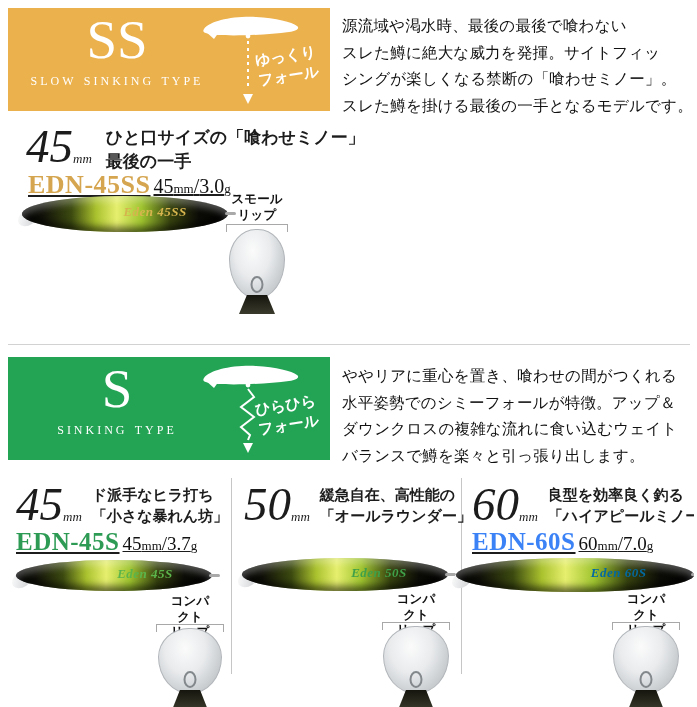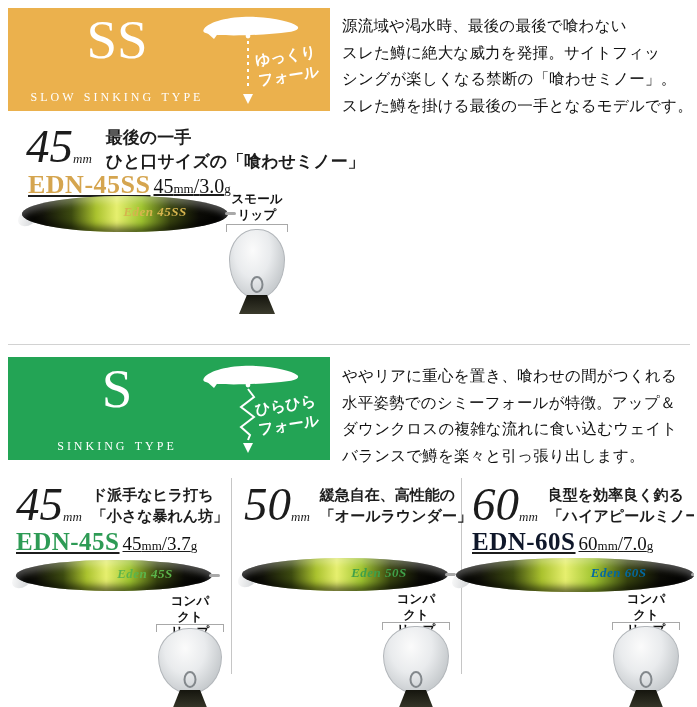--- a/index.html
+++ b/index.html
@@ -6,21 +6,21 @@
   .page{position:relative;width:694px;height:707px;background:#ffffff;overflow:hidden;
         font-family:"Liberation Sans",sans-serif;color:#1c1c1c;}
 
   
   .type-block{position:absolute;left:8px;width:322px;height:103px;}
   #ss-block{top:8px;}
   #s-block{top:357px;}
   .type-title{position:absolute;left:16px;top:2px;width:186px;text-align:center;color:#fff;}
   .type-code{font-family:"Liberation Serif",serif;font-size:55px;line-height:60px;font-weight:400;}
   .type-name{font-family:"Liberation Serif",serif;font-variant:small-caps;text-transform:lowercase;
-             font-size:17px;letter-spacing:3px;margin-top:16px;white-space:nowrap;}
+             font-size:17px;letter-spacing:3px;margin-top:0px;white-space:nowrap;}
   .fall-icon{position:absolute;right:2px;top:6px;width:130px;height:94px;}
   .fall-badge{position:absolute;right:0px;top:38px;width:86px;color:#fff;font-weight:bold;
               font-size:15px;line-height:1.3;white-space:pre-line;text-align:center;
               transform:rotate(-9deg);}
 
   
   .desc{position:absolute;left:342px;width:352px;font-family:Liberation Mono, monospace;
         font-size:15.5px;line-height:1.72;white-space:pre-line;letter-spacing:0.2px;color:#111;}
   #ss-desc{top:14px;}
   #s-desc{top:364px;}
@@ -99,22 +99,22 @@
 スレた鱒に絶大な威力を発揮。サイトフィッ
 シングが楽しくなる禁断の「喰わせミノー」。
 スレた鱒を掛ける最後の一手となるモデルです。</div>
 
   <div class="size-head" style="left:26px;top:124px;">
     <div class="size-num-wrap">
       <span class="size-num">45</span>
       <span class="size-unit">mm</span>
     </div>
     <div class="taglines ss-taglines">
+      <div>ひと口サイズの「喰わせミノー」</div>
       <div>最後の一手</div>
-      <div>ひと口サイズの「喰わせミノー」</div>
     </div>
   </div>
 
   <div class="model-row" style="left:28px;top:170px;">
     <span class="model-code" style="color: rgb(213, 165, 79);">EDN-45SS</span>
     <span class="spec"><span>45</span><span class="unit">mm</span><span>/</span><span>3.0</span><span class="unit">g</span></span>
   </div>
 
   <div class="lure" style="left:22px;top:196px;width:206px;height:36px;">
     <div class="lure-nose-lip"></div>
@@ -224,21 +224,21 @@
       <div class="size-num-wrap">
         <span class="size-num">60</span>
         <span class="size-unit">mm</span>
       </div>
       <div class="taglines col-taglines">
         <div>良型を効率良く釣る</div>
         <div>「ハイアピールミノー」</div>
       </div>
     </div>
     <div class="model-row" style="left:4px;top:50px;">
-      <span class="model-code" style="font-size: 25px; color: #0f172a;">EDN-60S</span>
+      <span class="model-code" style="font-size: 25px; color: #3b82f6;">EDN-60S</span>
       <span class="spec" style="font-size:19px;"><span>60</span><span class="unit">mm</span><span>/</span><span>7.0</span><span class="unit">g</span></span>
     </div>
     <div class="lure" style="left:-12px;top:80px;width:238px;height:34px;">
       <div class="lure-nose-lip"></div>
       <div class="lure-body"></div>
       <div class="lure-pin"></div>
       <div class="lure-text" style="color: #0369a1;">Eden 60S</div>
     </div>
     <div>
       <div class="lip-label" style="left:178px;top:114px;">コンパクト

